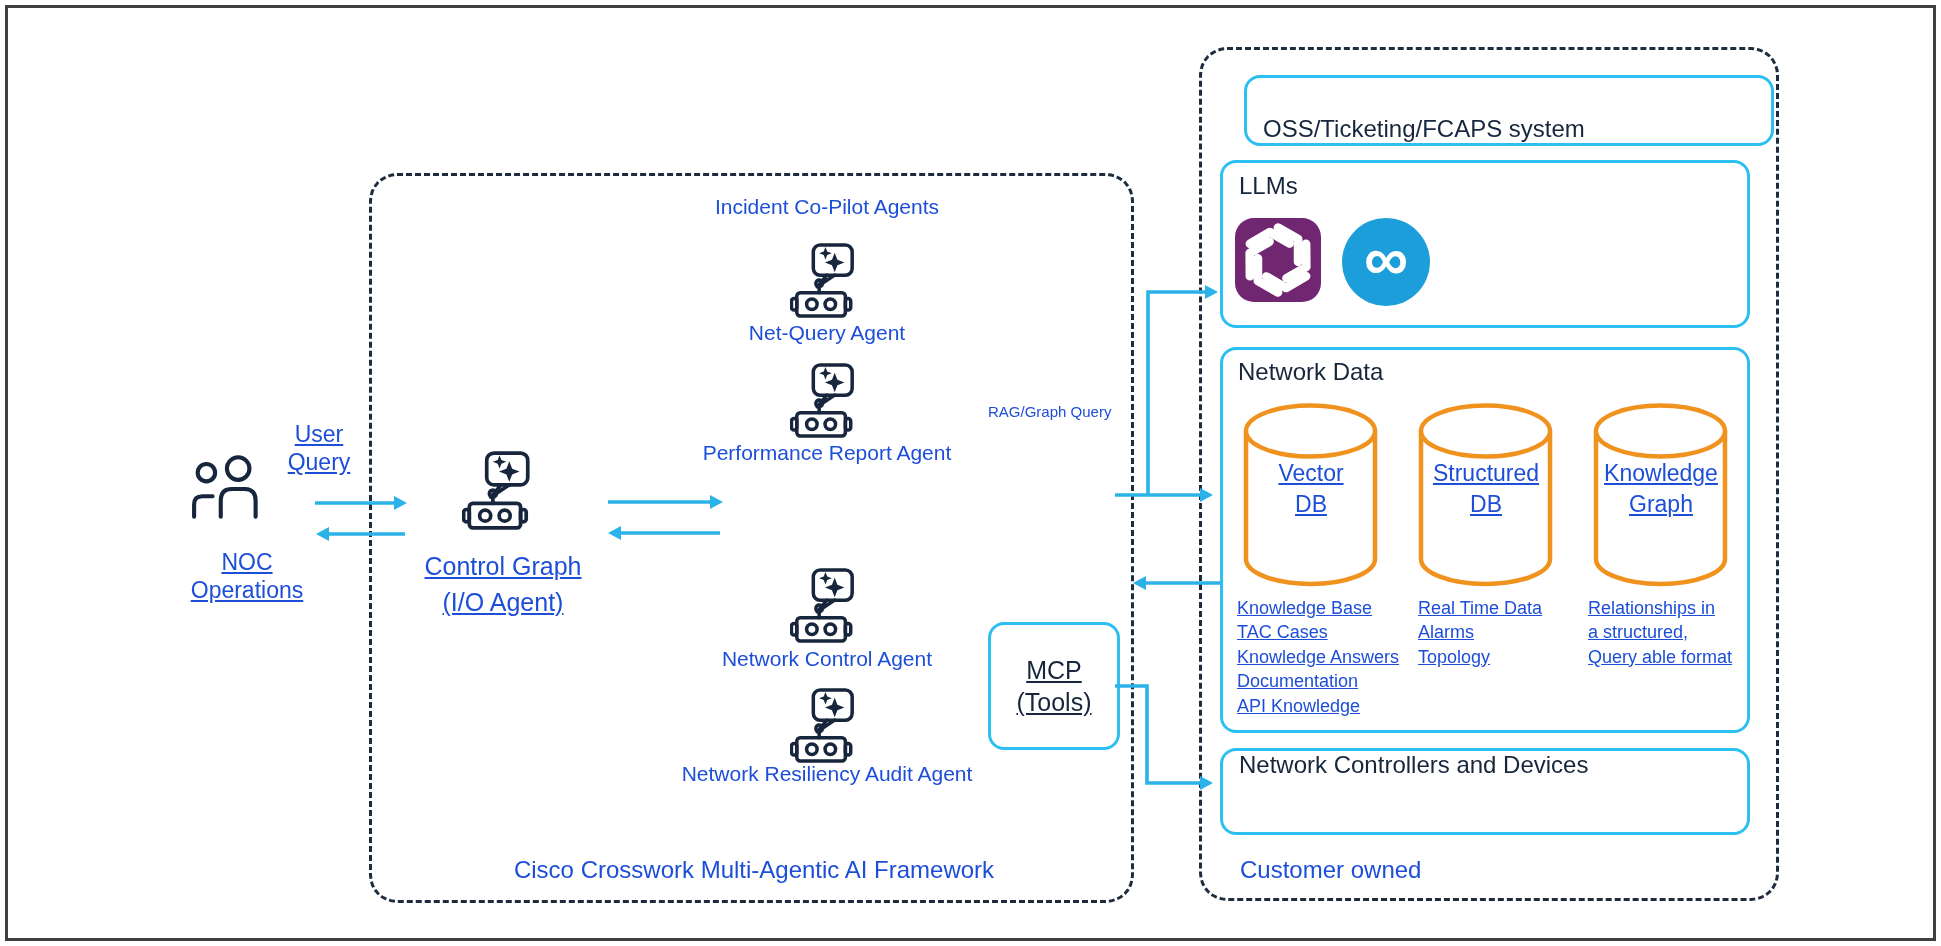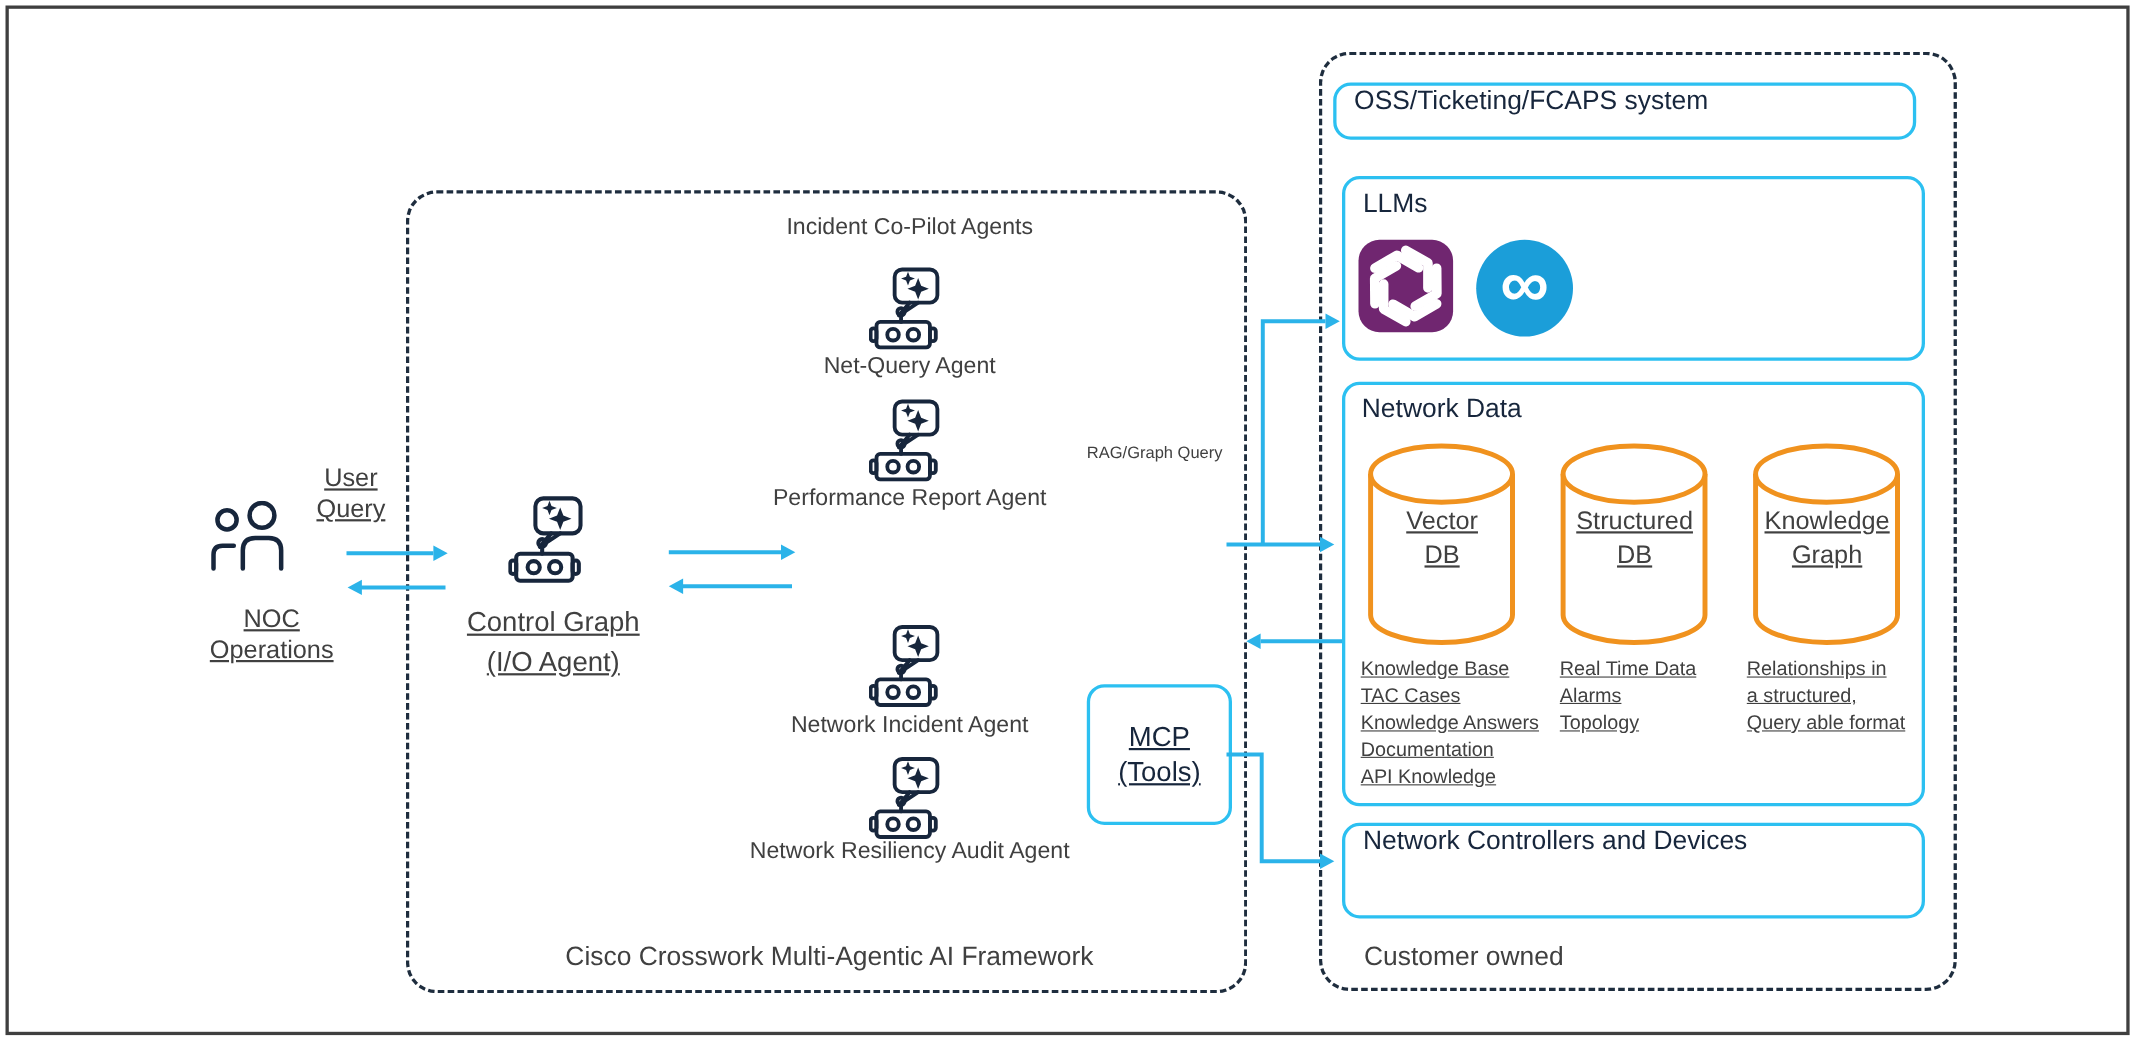--- a/index.html
+++ b/index.html
@@ -4,21 +4,21 @@
 <style>
   html,body{margin:0;padding:0;background:#fff;}
   #canvas{
     position:relative;width:1941px;height:946px;background:#fff;
     font-family:"Liberation Sans",sans-serif;color:#17263c;overflow:hidden;box-sizing:border-box;
   }
   #frame{position:absolute;left:5px;top:5px;right:5px;bottom:5px;border:3px solid #3f3f3f;}
   .abs{position:absolute;}
   .dashedbox{position:absolute;border:3px dashed #1e2d3e;border-radius:28px;background:transparent;}
   .cyanbox{position:absolute;border:3px solid #2cc0f1;border-radius:16px;background:#fff;box-sizing:border-box;}
-  .lbl{position:absolute;color:#404040;white-space:nowrap;}
+  .lbl{position:absolute;color:#1d4ed8;white-space:nowrap;}
   .ctr{transform:translateX(-50%);text-align:center;}
   svg{display:block;}
   .stack{line-height:1.22;text-decoration:underline;}
 </style>
 </head>
 <body>
 
 <div id="canvas">
   <div id="frame"></div>
 
@@ -82,38 +82,38 @@
   <div class="lbl ctr" style="left:827px;top:321px;font-size:21px">Net-Query Agent</div>
 
   <svg class="abs" style="left:790px;top:362px" width="68" height="76">
       <use href="#robot" width="68" height="76"></use>
     </svg>
   <div class="lbl ctr" style="left:827px;top:441px;font-size:21px">Performance Report Agent</div>
 
   <svg class="abs" style="left:790px;top:567px" width="68" height="76">
       <use href="#robot" width="68" height="76"></use>
     </svg>
-  <div class="lbl ctr" style="left:827px;top:647px;font-size:21px">Network Incident Agent</div>
+  <div class="lbl ctr" style="left:827px;top:647px;font-size:21px">Network Control Agent</div>
 
   <svg class="abs" style="left:790px;top:687px" width="68" height="76">
       <use href="#robot" width="68" height="76"></use>
     </svg>
   <div class="lbl ctr" style="left:827px;top:762px;font-size:21px">Network Resiliency Audit Agent</div>
 
   <div class="lbl" style="left:988px;top:403px;font-size:15px">RAG/Graph Query</div>
   <div class="cyanbox" style="left:988px;top:622px;width:132px;height:128px;display:flex;align-items:center;justify-content:center;text-align:center">
     <span class="stack" style="font-size:25px;line-height:1.3">
       <div>MCP</div>
       <div>(Tools)</div>
     </span>
   </div>
 
   <div class="dashedbox" style="left:1199px;top:47px;width:574px;height:848px"></div>
 
-  <div class="cyanbox" style="left:1212px;top:75px;width:530px;height:52px;display:flex;align-items:flex-start">
+  <div class="cyanbox" style="left:1244px;top:75px;width:530px;height:71px;display:flex;align-items:flex-end">
     <span style="font-size:24px;padding-left:16px">OSS/Ticketing/FCAPS system</span>
   </div>
 
   <div class="cyanbox" style="left:1220px;top:160px;width:530px;height:168px">
     <span class="abs" style="left:16px;top:9px;font-size:24px">LLMs</span>
     <div class="abs" style="left:12px;top:55px;width:86px;height:84px;border-radius:19px;background:#702670">
       <svg width="86" height="84" viewBox="0 0 48 48">
         <g stroke="#fff" stroke-width="5" fill="none" stroke-linecap="round" stroke-linejoin="round">
           <path d="M24 5.5 L35.5 12 L35.5 25" transform="rotate(0 24 24)"></path>
           <path d="M24 5.5 L35.5 12 L35.5 25" transform="rotate(60 24 24)"></path>

